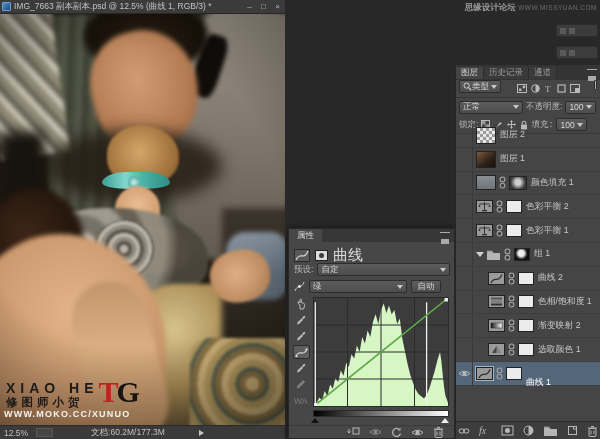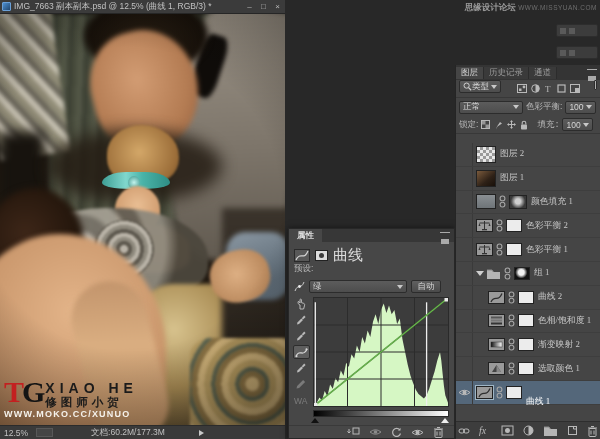--- a/index.html
+++ b/index.html
@@ -111,21 +111,21 @@
     box-shadow:0 3px 0 -1px #aaa, 0 6px 0 -1px #aaa; display:inline-block; }
   .btn { background:linear-gradient(#606060,#4a4a4a); border:1px solid #2c2c2c; border-radius:2px;
     color:#d6d6d6; font-size:8.5px; height:13px; display:flex; align-items:center; justify-content:center; }
   .ico { display:inline-flex; align-items:center; justify-content:center; }
   svg { display:block; }
 
   
   #props { left:288px; top:228px; width:167px; height:211px; background:#474747;
     border:1px solid #272727; box-shadow:0 0 6px rgba(0,0,0,.5); }
   #props-tabbar { left:0; top:0; width:165px; height:13px; background:#373737; display:flex; align-items:stretch; }
-  #props-tab { background:#474747; padding:0 8px; font-size:8.5px; color:#ddd; display:flex; align-items:center;font-weight:bold; }
+  #props-tab { background:#474747; padding:0 8px; font-size:8.5px; color:#ddd; display:flex; align-items:center; }
   #props-menu { margin-left:auto; margin-right:4px; align-self:center; }
   #props-header { left:5px; top:17px; display:flex; align-items:center; gap:5px; }
   #props-title { font-size:15px; color:#ddd; }
   .mask-chip { width:13px; height:11px; background:#dcdcdc; border:1px solid #222; display:flex; align-items:center; justify-content:center; }
   .mask-chip i { width:5px; height:5px; border-radius:50%; background:#3c3c3c; display:block; }
   #row-preset { left:5px; top:34px; display:flex; align-items:center; gap:4px; width:156px; }
   #row-preset .plabel, #opacity-label, #fill-label, #lock-label { font-size:8.5px; color:#b9b9b9; white-space:nowrap; }
   #preset-select { flex:1 1 auto; }
   #row-channel { left:5px; top:51px; display:flex; align-items:center; gap:4px; width:156px; }
   #channel-select { width:98px; }
@@ -154,23 +154,23 @@
     gap:14px; padding:0 3px; border-bottom:1px solid #383838; }
   #filter-select { width:52px; }
   #filter-icons { display:flex; gap:4px; align-items:center; margin-left:2px; }
   #filter-toggle { margin-left:auto; width:5px; height:10px; background:#b0b0b0; border:1px solid #2c2c2c; border-radius:1px; }
   #blend-row { left:0; top:33px; width:144px; height:18px; display:flex; align-items:center; gap:3px; padding:0 3px; }
   #blend-select { width:64px; }
   #opacity-select { width:31px; }
   #lock-row { left:0; top:51px; width:144px; height:18px; display:flex; align-items:center; gap:3px;
     padding:0 3px; border-bottom:1px solid #383838; }
   #lock-icons { display:flex; gap:4px; align-items:center; }
-  #fill-label { margin-left:6px;font-family:Liberation Mono, monospace; }
+  #fill-label { margin-left:0;font-family:Liberation Mono, monospace; }
   #fill-select { width:31px; }
-  #layer-rows { left:0; top:78px; width:144px; height:286px; overflow:hidden;font-family:Liberation Serif, serif; }
+  #layer-rows { left:0; top:59px; width:144px; height:286px; overflow:hidden; }
   .lrow { height:23.8px; display:flex; align-items:center; border-bottom:1px solid #3e3e3e; position:relative; }
   .lrow.selected { background:#54677a; }
   .lrow.selected .lname { color:#fff;margin-top:20px; }
   .eyewell { width:17px; align-self:stretch; border-right:1px solid #3a3a3a; display:flex;
     align-items:center; justify-content:center; flex:0 0 auto; }
   .lname { font-size:8.8px; color:#c8c8c8; margin-left:4px; white-space:nowrap; overflow:hidden; }
   .thumb { border:1px solid #222; flex:0 0 auto; }
   .t-photo { width:20px; height:17px; background:linear-gradient(140deg,#7a5a3c,#2e2117 60%,#191009); }
   .t-checker { width:20px; height:17px; background:
       linear-gradient(45deg,#9a9a9a 25%,transparent 25%,transparent 75%,#9a9a9a 75%),
@@ -235,21 +235,21 @@
     <div class="p-gold-mid"></div>
     <div class="p-torso-r"></div>
     <div class="p-jeans"></div>
     <div class="p-hand"></div>
     <div class="p-gold-br"></div>
     <div class="p-fg-hair"></div>
     <div class="p-fg-back"></div>
     <div class="p-fg-arm"></div>
     <div class="p-vignette"></div>
     <div id="wm-canvas">
-      <span id="wm-tg"><span class="t">T</span><span class="g">G</span></span><span id="wm-lines"><div id="wm-en">XIAO HE</div><div id="wm-cn">修图师小贺</div></span>
+      <span id="wm-lines"><div id="wm-en">XIAO HE</div><div id="wm-cn">修图师小贺</div></span><span id="wm-tg"><span class="t">T</span><span class="g">G</span></span>
       <div id="wm-url">WWW.MOKO.CC/XUNUO</div>
     </div>
   </div>
 
   <div class="abs" id="statusbar">
     <span id="status-zoom">12.5%</span>
     <span id="status-field"></span>
     <span id="status-doc">文档:60.2M/177.3M</span>
     <span id="status-arrow"></span>
   </div>
@@ -266,20 +266,24 @@
             <path d="M2 11 C6 2 10 12 14 2" fill="none" stroke="#d5d5d5" stroke-width="1.2"></path>
           </svg>
         </span>
       <span class="mask-chip">
           <i></i>
         </span>
       <span id="props-title">曲线</span>
     </div>
     <div class="abs" id="row-preset">
       <span class="plabel">预设:</span>
+      <span class="select" id="preset-select">
+        <span class="lbl">自定</span>
+          <span class="caret"></span>
+      </span>
     </div>
     <div class="abs" id="row-channel">
       <span class="ico" id="channel-point-icon">
           <svg width="11" height="11" viewBox="0 0 11 11">
             <path d="M1 10 C4 2 7 9 10 1" fill="none" stroke="#ccc"></path>
             <circle cx="5.5" cy="5.5" r="1.4" fill="#eee"></circle>
           </svg>
         </span>
       <span class="select" id="channel-select">
         <span class="lbl">绿</span>
@@ -435,21 +439,21 @@
             </svg>
           </span>
         </span>
       <span id="filter-toggle"></span>
     </div>
     <div class="abs" id="blend-row">
       <span class="select" id="blend-select">
         <span class="lbl">正常</span>
           <span class="caret"></span>
       </span>
-      <span id="opacity-label">色彩平衡:</span>
+      <span id="opacity-label">不透明度:</span>
       <span class="select" id="opacity-select">
         <span class="lbl">100%</span>
           <span class="caret"></span>
       </span>
     </div>
     <div class="abs" id="lock-row">
       <span id="lock-label">锁定:</span>
       <span id="lock-icons">
           <span class="ico">
             <svg width="9" height="9" viewBox="0 0 9 9">

